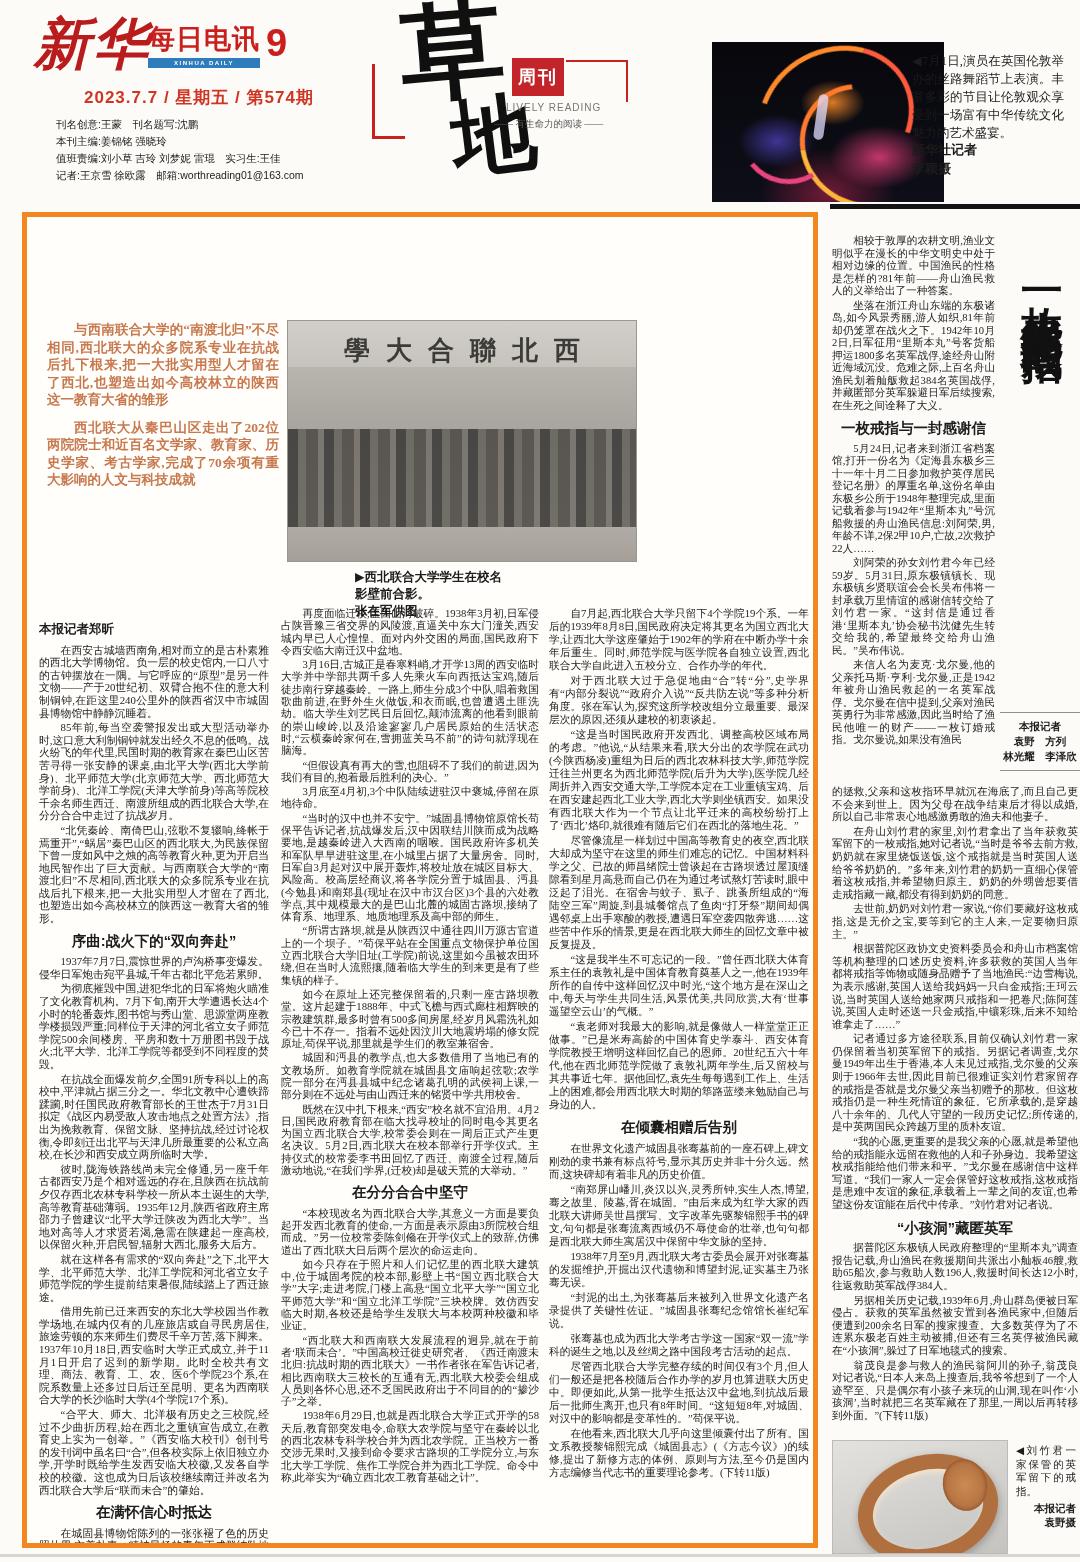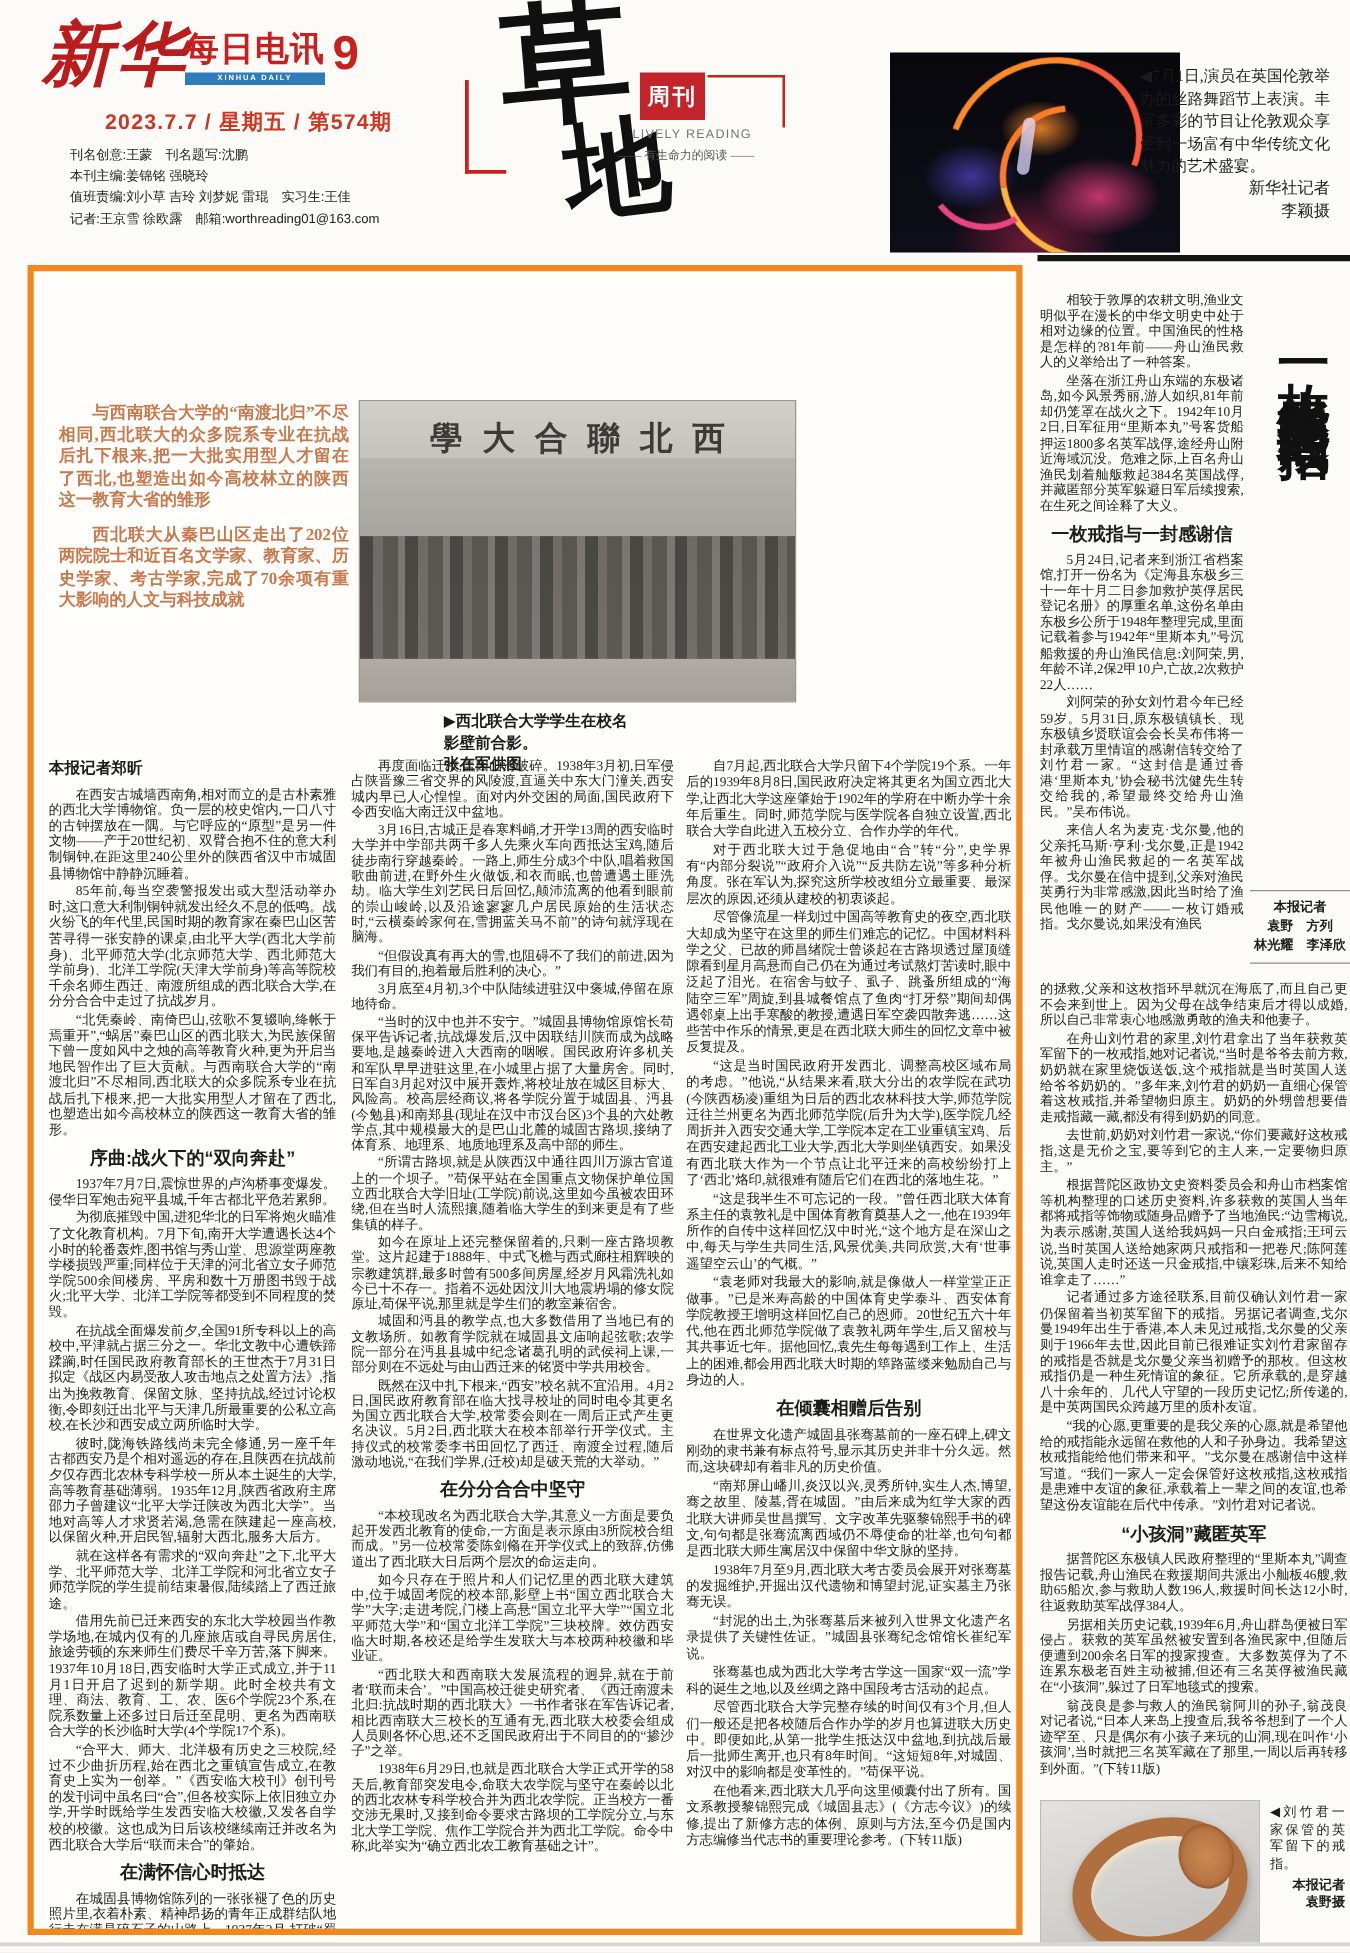--- a/index.html
+++ b/index.html
@@ -35,21 +35,21 @@
        radial-gradient(55px 38px at 28% 62%,rgba(84,72,204,.7),transparent 70%),
        radial-gradient(46px 32px at 52% 38%,rgba(255,142,42,.85),transparent 70%),
        radial-gradient(90px 60px at 50% 95%,rgba(210,40,90,.5),transparent 75%),
        linear-gradient(#07070c,#0e0e18);}
   .arc{position:absolute;border-radius:50%;border:5px solid transparent;filter:blur(.6px);}
   .arc1{width:150px;height:130px;left:44px;top:6px;border-top-color:#ff8a2a;border-right-color:#ff5a3c;transform:rotate(-28deg);}
   .arc2{width:120px;height:110px;left:86px;top:44px;border-bottom-color:#ffb43c;border-left-color:#ff7a2a;transform:rotate(38deg);}
   .arc3{width:80px;height:70px;left:30px;top:62px;border-bottom-color:#e8447e;transform:rotate(10deg);}
   .dancer{position:absolute;left:104px;top:52px;width:10px;height:46px;background:rgba(225,220,255,.75);border-radius:5px;transform:rotate(8deg);}
   .dance-cap{left:912px;top:52px;width:152px;font-size:12.5px;line-height:18px;text-align:justify;word-break:break-all;}
-  .dance-credit{left:912px;top:140px;width:152px;font-size:13px;font-weight:normal;text-align:right;line-height:19px;}
+  .dance-credit{left:912px;top:140px;width:152px;font-size:13px;font-weight:bold;text-align:left;line-height:19px;}
 
   
   .main-box{left:22px;top:212px;width:796px;height:1336px;border:5px solid #f2871f;box-sizing:border-box;background:#fffefb;}
   .main-box > div, .main-box > h1, .main-box > figure{position:absolute;}
   .headline{left:0;right:0;top:16px;margin:0;text-align:center;font-size:47px;font-weight:800;color:#2878a8;
             letter-spacing:6px;font-family:"Liberation Sans","DejaVu Sans",sans-serif;}
   .lede{left:20px;top:104px;width:232px;color:#c8794e;font-weight:600;font-size:13.5px;line-height:17.5px;}
   .lede .blk{margin:0 0 10px;text-indent:2em;text-align:justify;word-break:break-all;}
   .group-photo{left:260px;top:103px;width:350px;height:242px;margin:0;border:1px solid #9a978f;box-sizing:border-box;overflow:hidden;
      background:linear-gradient(180deg,#d2cfca 0%,#c6c3bd 19%,#b8b4ae 19%,#a8a49e 45%,#7c7973 45%,#8d8a84 86%,#b0aca5 86%,#a59f97 100%);}
@@ -60,22 +60,22 @@
   .group-cap{left:328px;top:352px;width:150px;font-size:12.5px;line-height:17px;font-weight:bold;}
   .group-credit{text-align:left;padding-right:6px;}
 
   .mcol{overflow:hidden;text-align:justify;word-break:break-all;}
   .mcol1{left:12px;top:390px;width:230px;height:936px;font-size:10.8px;line-height:12.6px;}
   .mcol2{left:254px;top:390px;width:258px;height:936px;font-size:10.7px;line-height:12.3px;}
   .mcol3{left:522px;top:390px;width:260px;height:936px;font-size:10.7px;line-height:13px;}
   .blk{margin:0 0 2px;text-indent:2em;}
   .blk-h{text-indent:0;text-align:center;font-weight:700;font-size:14.5px;margin:10px 0 8px;
          font-family:"Liberation Sans","DejaVu Sans",sans-serif;}
-  .blk-byline{text-indent:0;font-weight:700;font-size:12.5px;margin:2px 0 8px;
-         font-family:Liberation Mono, monospace;}
+  .blk-byline{text-indent:0;font-weight:700;font-size:12.5px;margin:16px 0 8px;
+         font-family:Liberation Serif, serif;}
   .blk-cont{text-indent:0;}
 
   
   .side-rule{left:830px;top:204px;width:250px;height:5px;background:#141414;}
   .side-narrow{left:832px;top:235px;width:163px;height:556px;font-size:10.6px;line-height:12.5px;
                overflow:hidden;text-align:justify;word-break:break-all;}
   .side-wide{left:832px;top:786px;width:246px;height:652px;font-size:10.6px;line-height:12.6px;
              overflow:hidden;text-align:justify;word-break:break-all;}
   .side-title{left:1012px;top:268px;height:430px;writing-mode:vertical-rl;font-size:42px;letter-spacing:5px;
               font-weight:600;color:#111;line-height:1.4;}
@@ -183,22 +183,22 @@
         <div class="blk blk-h">在分分合合中坚守</div>
         <div class="blk blk-p">“本校现改名为西北联合大学,其意义一方面是要负起开发西北教育的使命,一方面是表示原由3所院校合组而成。”另一位校常委陈剑翛在开学仪式上的致辞,仿佛道出了西北联大日后两个层次的命运走向。</div>
         <div class="blk blk-p">如今只存在于照片和人们记忆里的西北联大建筑中,位于城固考院的校本部,影壁上书“国立西北联合大学”大字;走进考院,门楼上高悬“国立北平大学”“国立北平师范大学”和“国立北洋工学院”三块校牌。效仿西安临大时期,各校还是给学生发联大与本校两种校徽和毕业证。</div>
         <div class="blk blk-p">“西北联大和西南联大发展流程的迥异,就在于前者‘联而未合’。”中国高校迁徙史研究者、《西迁南渡未北归:抗战时期的西北联大》一书作者张在军告诉记者,相比西南联大三校长的互通有无,西北联大校委会组成人员则各怀心思,还不乏国民政府出于不同目的的“掺沙子”之举。</div>
         <div class="blk blk-p">1938年6月29日,也就是西北联合大学正式开学的58天后,教育部突发电令,命联大农学院与坚守在秦岭以北的西北农林专科学校合并为西北农学院。正当校方一番交涉无果时,又接到命令要求古路坝的工学院分立,与东北大学工学院、焦作工学院合并为西北工学院。命令中称,此举实为“确立西北农工教育基础之计”。</div>
       </div>
     <div class="mcol mcol3">
 
     <div class="blk blk-p">自7月起,西北联合大学只留下4个学院19个系。一年后的1939年8月8日,国民政府决定将其更名为国立西北大学,让西北大学这座肇始于1902年的学府在中断办学十余年后重生。同时,师范学院与医学院各自独立设置,西北联合大学自此进入五校分立、合作办学的年代。</div>
         <div class="blk blk-p">对于西北联大过于急促地由“合”转“分”,史学界有“内部分裂说”“政府介入说”“反共防左说”等多种分析角度。张在军认为,探究这所学校改组分立最重要、最深层次的原因,还须从建校的初衷谈起。</div>
+        <div class="blk blk-p">“这是当时国民政府开发西北、调整高校区域布局的考虑。”他说,“从结果来看,联大分出的农学院在武功(今陕西杨凌)重组为日后的西北农林科技大学,师范学院迁往兰州更名为西北师范学院(后升为大学),医学院几经周折并入西安交通大学,工学院本定在工业重镇宝鸡、后在西安建起西北工业大学,西北大学则坐镇西安。如果没有西北联大作为一个节点让北平迁来的高校纷纷打上了‘西北’烙印,就很难有随后它们在西北的落地生花。”</div>
         <div class="blk blk-p">尽管像流星一样划过中国高等教育史的夜空,西北联大却成为坚守在这里的师生们难忘的记忆。中国材料科学之父、已故的师昌绪院士曾谈起在古路坝透过屋顶缝隙看到星月高悬而自己仍在为通过考试熬灯苦读时,眼中泛起了泪光。在宿舍与蚊子、虱子、跳蚤所组成的“海陆空三军”周旋,到县城餐馆点了鱼肉“打牙祭”期间却偶遇邻桌上出手寒酸的教授,遭遇日军空袭四散奔逃……这些苦中作乐的情景,更是在西北联大师生的回忆文章中被反复提及。</div>
-        <div class="blk blk-p">“这是当时国民政府开发西北、调整高校区域布局的考虑。”他说,“从结果来看,联大分出的农学院在武功(今陕西杨凌)重组为日后的西北农林科技大学,师范学院迁往兰州更名为西北师范学院(后升为大学),医学院几经周折并入西安交通大学,工学院本定在工业重镇宝鸡、后在西安建起西北工业大学,西北大学则坐镇西安。如果没有西北联大作为一个节点让北平迁来的高校纷纷打上了‘西北’烙印,就很难有随后它们在西北的落地生花。”</div>
         <div class="blk blk-p">“这是我半生不可忘记的一段。”曾任西北联大体育系主任的袁敦礼是中国体育教育奠基人之一,他在1939年所作的自传中这样回忆汉中时光,“这个地方是在深山之中,每天与学生共同生活,风景优美,共同欣赏,大有‘世事遥望空云山’的气概。”</div>
         <div class="blk blk-p">“袁老师对我最大的影响,就是像做人一样堂堂正正做事。”已是米寿高龄的中国体育史学泰斗、西安体育学院教授王增明这样回忆自己的恩师。20世纪五六十年代,他在西北师范学院做了袁敦礼两年学生,后又留校与其共事近七年。据他回忆,袁先生每每遇到工作上、生活上的困难,都会用西北联大时期的筚路蓝缕来勉励自己与身边的人。</div>
         <div class="blk blk-h">在倾囊相赠后告别</div>
         <div class="blk blk-p">在世界文化遗产城固县张骞墓前的一座石碑上,碑文刚劲的隶书兼有标点符号,显示其历史并非十分久远。然而,这块碑却有着非凡的历史价值。</div>
         <div class="blk blk-p">“南郑屏山嶓川,炎汉以兴,灵秀所钟,实生人杰,博望,骞之故里、陵墓,胥在城固。”由后来成为红学大家的西北联大讲师吴世昌撰写、文字改革先驱黎锦熙手书的碑文,句句都是张骞流离西域仍不辱使命的壮举,也句句都是西北联大师生寓居汉中保留中华文脉的坚持。</div>
         <div class="blk blk-p">1938年7月至9月,西北联大考古委员会展开对张骞墓的发掘维护,开掘出汉代遗物和博望封泥,证实墓主乃张骞无误。</div>
         <div class="blk blk-p">“封泥的出土,为张骞墓后来被列入世界文化遗产名录提供了关键性佐证。”城固县张骞纪念馆馆长崔纪军说。</div>
         <div class="blk blk-p">张骞墓也成为西北大学考古学这一国家“双一流”学科的诞生之地,以及丝绸之路中国段考古活动的起点。</div>
         <div class="blk blk-p">尽管西北联合大学完整存续的时间仅有3个月,但人们一般还是把各校随后合作办学的岁月也算进联大历史中。即便如此,从第一批学生抵达汉中盆地,到抗战后最后一批师生离开,也只有8年时间。“这短短8年,对城固、对汉中的影响都是变革性的。”苟保平说。</div>
         <div class="blk blk-p">在他看来,西北联大几乎向这里倾囊付出了所有。国文系教授黎锦熙完成《城固县志》(《方志今议》)的续修,提出了新修方志的体例、原则与方法,至今仍是国内方志编修当代志书的重要理论参考。(下转11版)</div>

